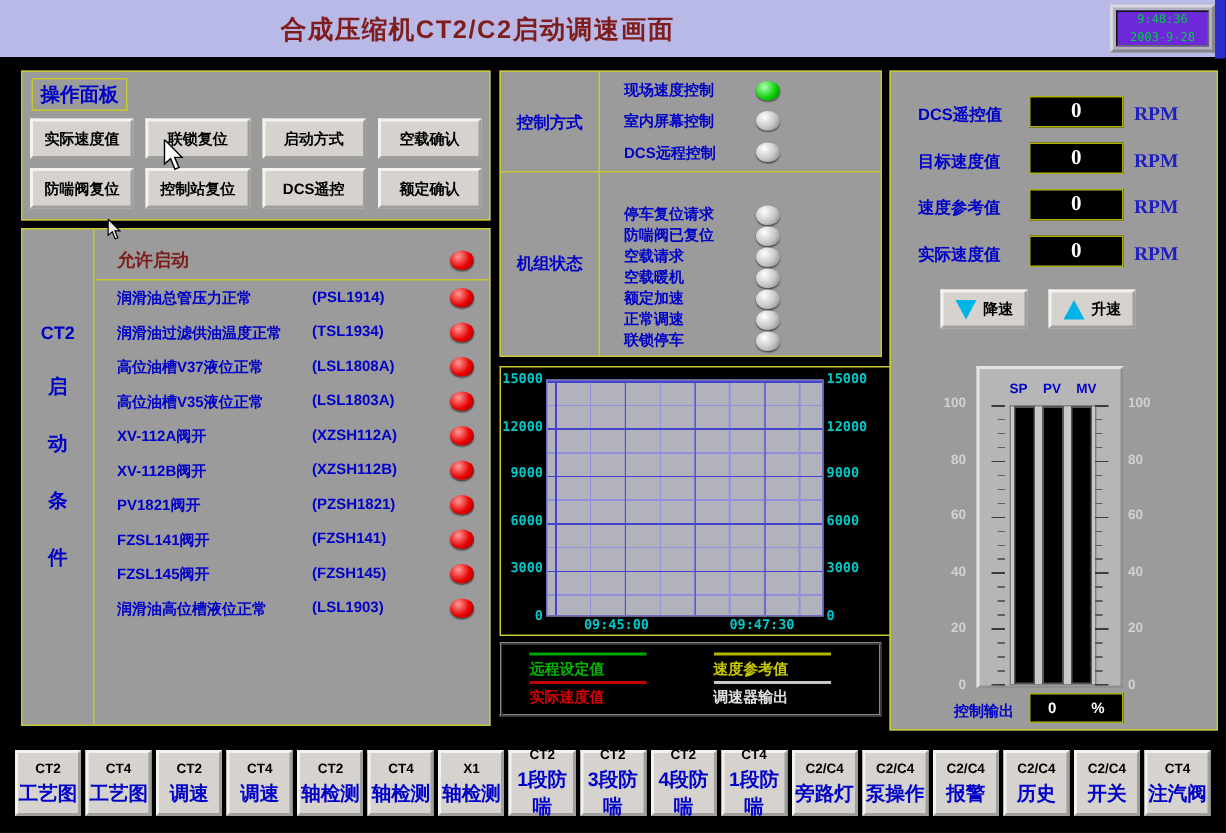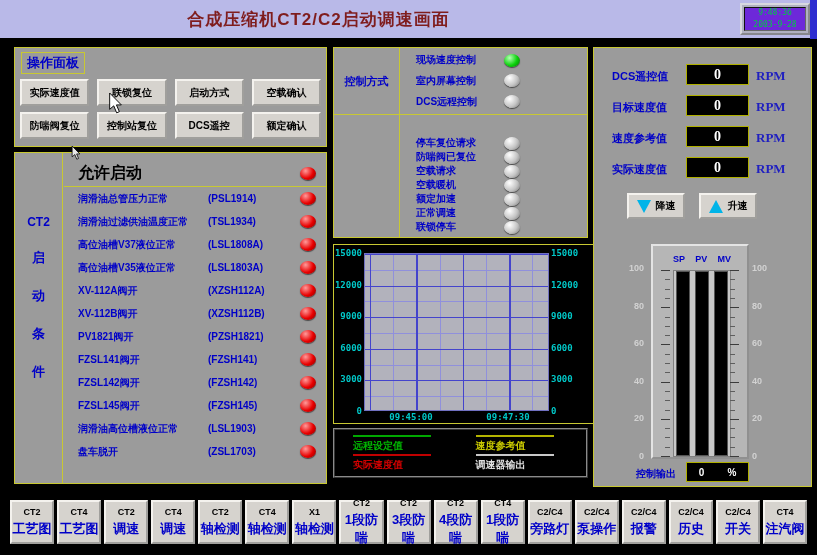--- a/index.html
+++ b/index.html
@@ -32,21 +32,21 @@
 
   
   #cond-panel{left:14px;top:152px;width:313px;height:332px;}
   #cond-side{position:absolute;left:0;top:0;bottom:0;width:48px;border-right:1px solid #c8c832;
     display:flex;flex-direction:column;align-items:center;padding-top:62px;gap:20px;}
   #cond-side .unit{font-size:12px;font-weight:bold;color:#0000c8;}
   #cond-side .vchar{font-size:13px;font-weight:bold;color:#0000c8;}
   #cond-main{position:absolute;left:49px;top:0;right:0;bottom:0;padding-top:8px;}
   #cond-header{display:flex;align-items:center;height:26px;padding:0 10px 0 14px;
     border-bottom:1px solid #c8c832;}
-  #cond-header .hl{flex:1;font-size:16px;font-weight:bold;color:#000000;}
+  #cond-header .hl{flex:1;font-size:12px;font-weight:bold;color:#7f1d1d;}
   .cond-row{display:flex;align-items:center;height:23px;padding:0 10px 0 14px;}
   .cond-label{flex:1;font-size:10px;font-weight:bold;color:#0000c8;}
   .cond-tag{width:92px;font-size:10px;font-weight:bold;color:#0000c8;}
 
   
   .lamp{width:16px;height:13px;border-radius:50%;flex:0 0 auto;
     background:radial-gradient(circle at 35% 30%,#ff9a9a,#e80000 55%,#8c0000 95%);
     box-shadow:0 1px 1px rgba(0,0,0,.55);}
   .lamp.gray{background:radial-gradient(circle at 35% 30%,#ffffff,#c4c4c4 55%,#7e7e7e 95%);}
   .lamp.green{background:radial-gradient(circle at 35% 30%,#b4ffb4,#0ad20a 55%,#077607 95%);}
@@ -244,51 +244,42 @@
             <span class="cond-tag">(PZSH1821)</span>
             <span class="lamp red"></span>
           </div>
 
           <div class="cond-row">
             <span class="cond-label">FZSL141阀开</span>
             <span class="cond-tag">(FZSH141)</span>
             <span class="lamp red"></span>
           </div>
 
-          <div class="cond-row">
-            <span class="cond-label">FZSL142阀开</span>
-            <span class="cond-tag">(FZSH142)</span>
-            <span class="lamp red"></span>
-          </div>
 
           <div class="cond-row">
             <span class="cond-label">FZSL145阀开</span>
             <span class="cond-tag">(FZSH145)</span>
             <span class="lamp red"></span>
           </div>
 
           <div class="cond-row">
             <span class="cond-label">润滑油高位槽液位正常</span>
             <span class="cond-tag">(LSL1903)</span>
             <span class="lamp red"></span>
           </div>
 
-          <div class="cond-row">
-            <span class="cond-label">盘车脱开</span>
-            <span class="cond-tag">(ZSL1703)</span>
-            <span class="lamp red"></span>
-          </div>
         </div>
     </div>
   </div>
 
   <div class="panel" id="mode-panel">
     <div id="mode-vline"></div>
     <div id="mode-hline"></div>
     <div class="side-label" style="top:0;height:66px;">控制方式</div>
+    <div class="side-label" style="top:66px;bottom:0;">机组状态</div>
     <div id="mode-list">
 
         <div class="mode-row">
           <span class="mode-label">现场速度控制</span>
           <span class="lamp green"></span>
         </div>
 
         <div class="mode-row">
           <span class="mode-label">室内屏幕控制</span>
           <span class="lamp gray"></span>

